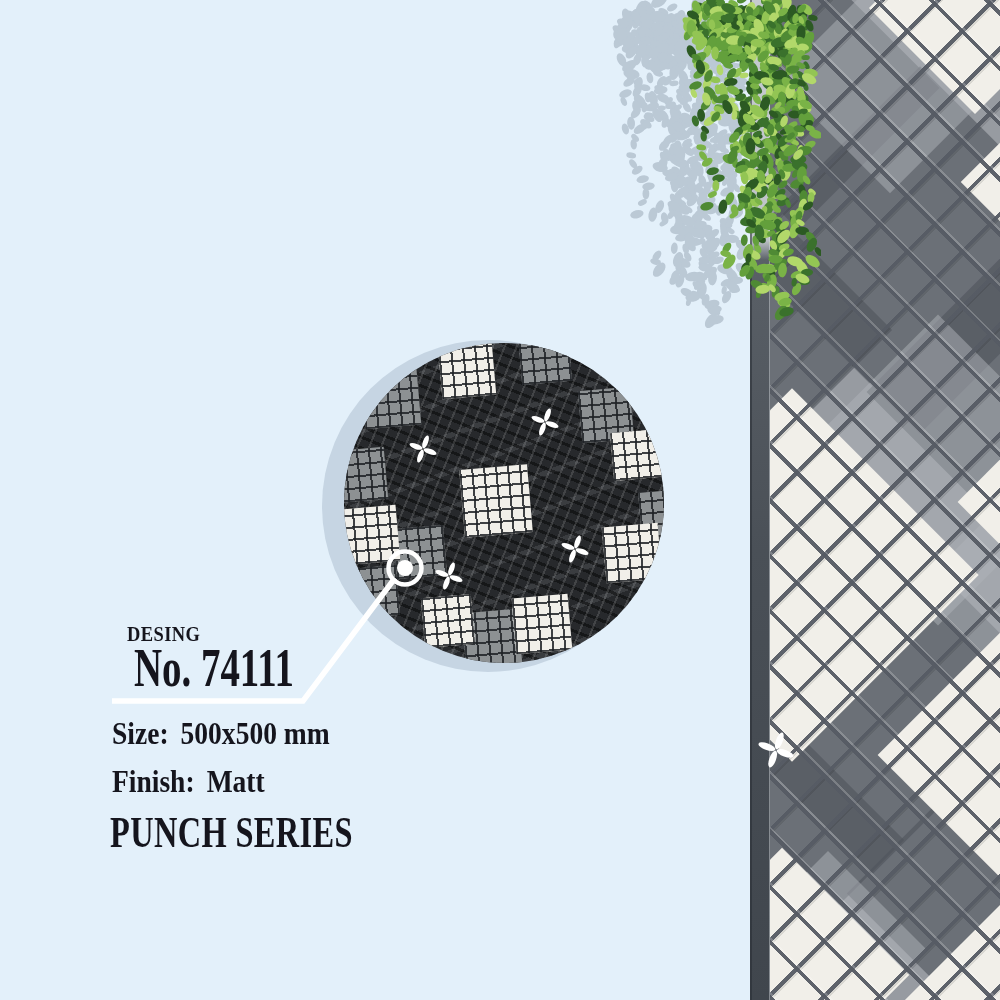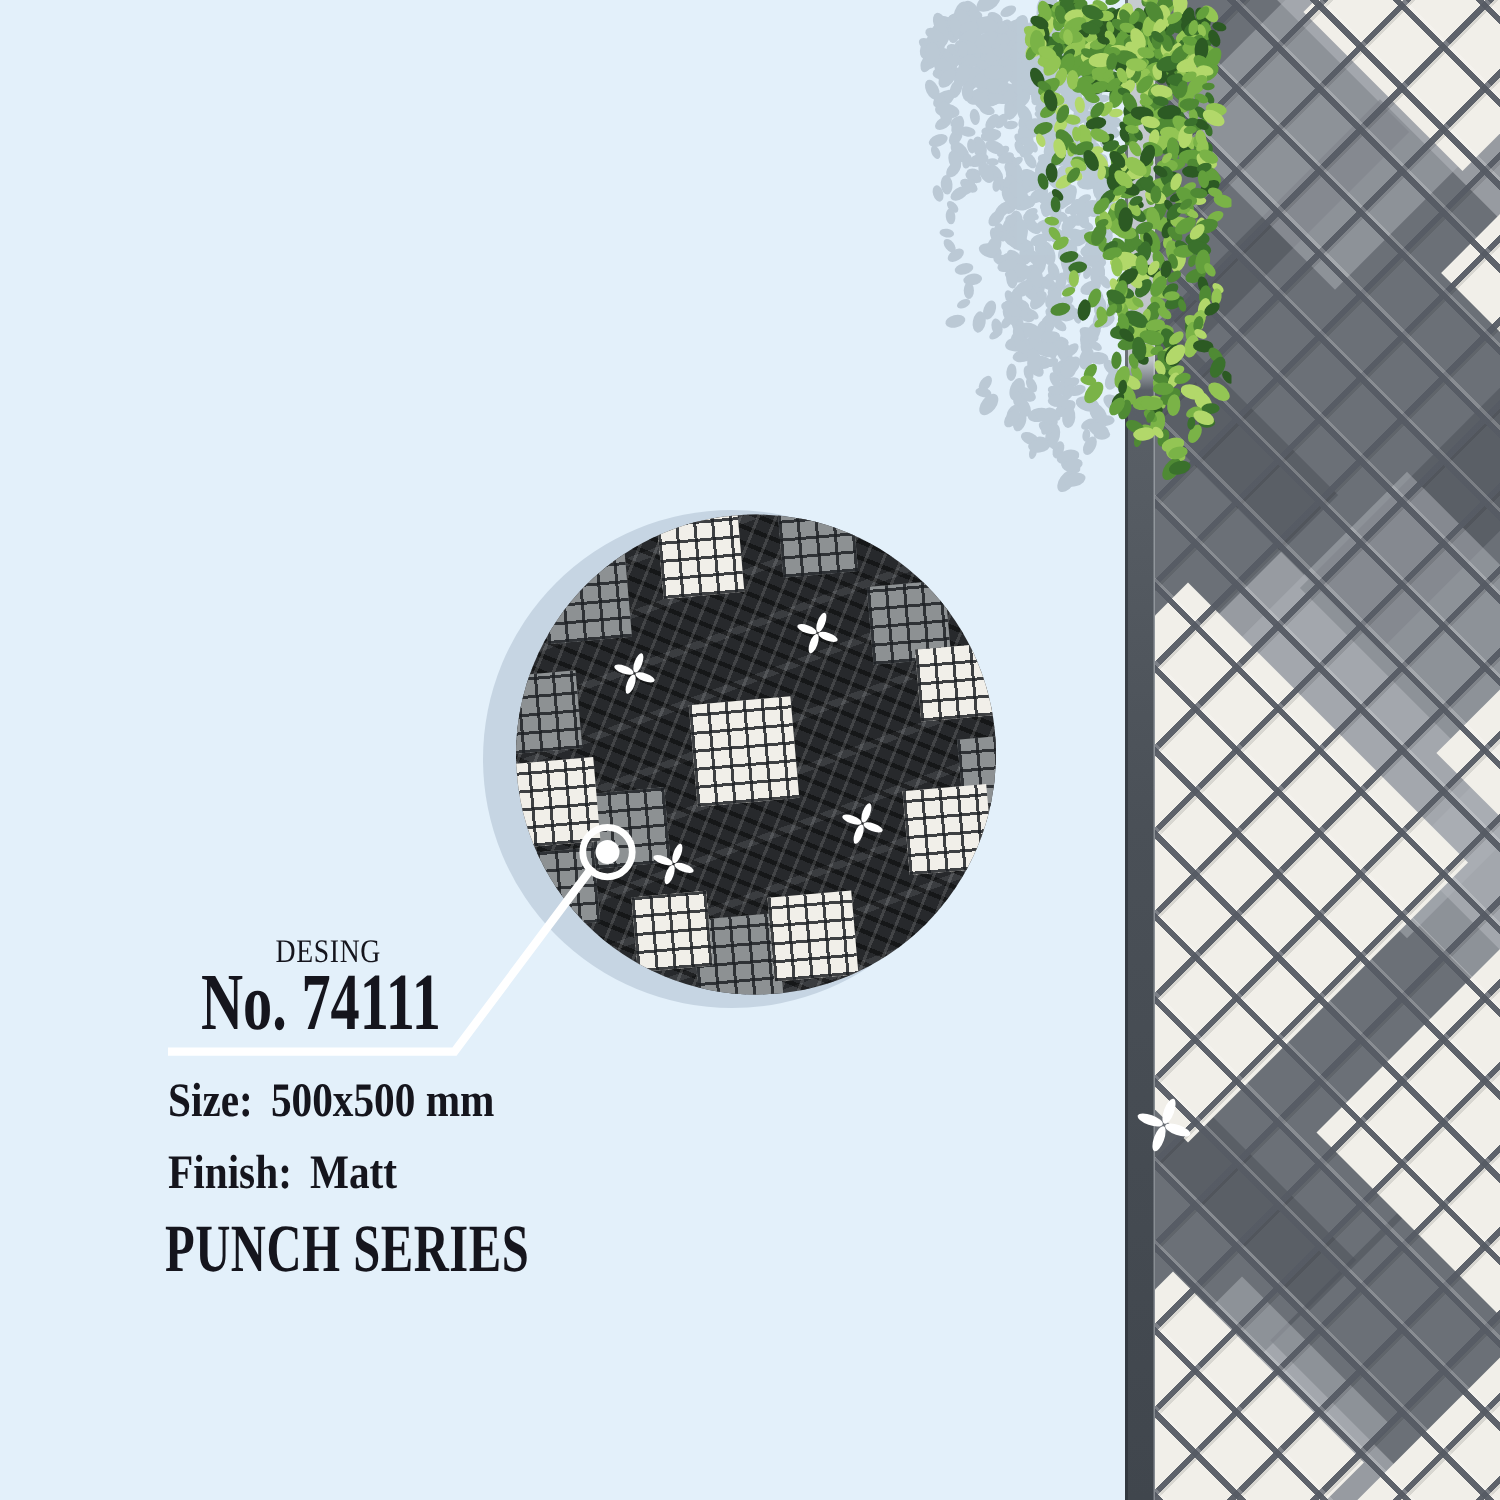--- a/index.html
+++ b/index.html
@@ -26,22 +26,22 @@
       repeating-linear-gradient(160deg, rgba(135,139,143,.20) 0 5px, rgba(0,0,0,0) 5px 34px);}
   .zpatch{position:absolute;transform:rotate(-5deg);
     background-image:
       repeating-linear-gradient(0deg, rgba(30,33,37,.85) 0 2px, rgba(0,0,0,0) 2px 12px),
       repeating-linear-gradient(90deg, rgba(30,33,37,.85) 0 2px, rgba(0,0,0,0) 2px 12px);}
   
   .overlay-svg{position:absolute;left:0;top:0;width:1000px;height:1000px;pointer-events:none;}
   .plant-svg{position:absolute;left:606px;top:0;width:215px;height:350px;pointer-events:none;}
   
   .info span,.info div{white-space:nowrap;}
-  .design-label{position:absolute;left:144px;top:621px;width:150px;text-align:center;
-    font-weight:400;font-size:22px;letter-spacing:.5px;}
+  .design-label{position:absolute;left:120px;top:621px;width:150px;text-align:left;
+    font-weight:700;font-size:22px;letter-spacing:.5px;}
   .design-label>span{display:inline-block;transform:scaleX(.84);transform-origin:center;}
   .design-number{position:absolute;left:134px;top:641px;font-weight:700;font-size:54px;line-height:1;
     transform:scaleX(.72);transform-origin:left top;}
   .spec-line{position:absolute;left:112px;font-weight:700;font-size:32px;line-height:1.1;
     transform:scaleX(.86);transform-origin:left top;}
   .spec-size{top:716px;}
   .spec-finish{top:764px;}
   .spec-value{margin-left:14px;}
   .series-name{position:absolute;left:110px;top:810px;font-weight:700;font-size:45px;line-height:1;
     transform:scaleX(.72);transform-origin:left top;letter-spacing:.5px;}

